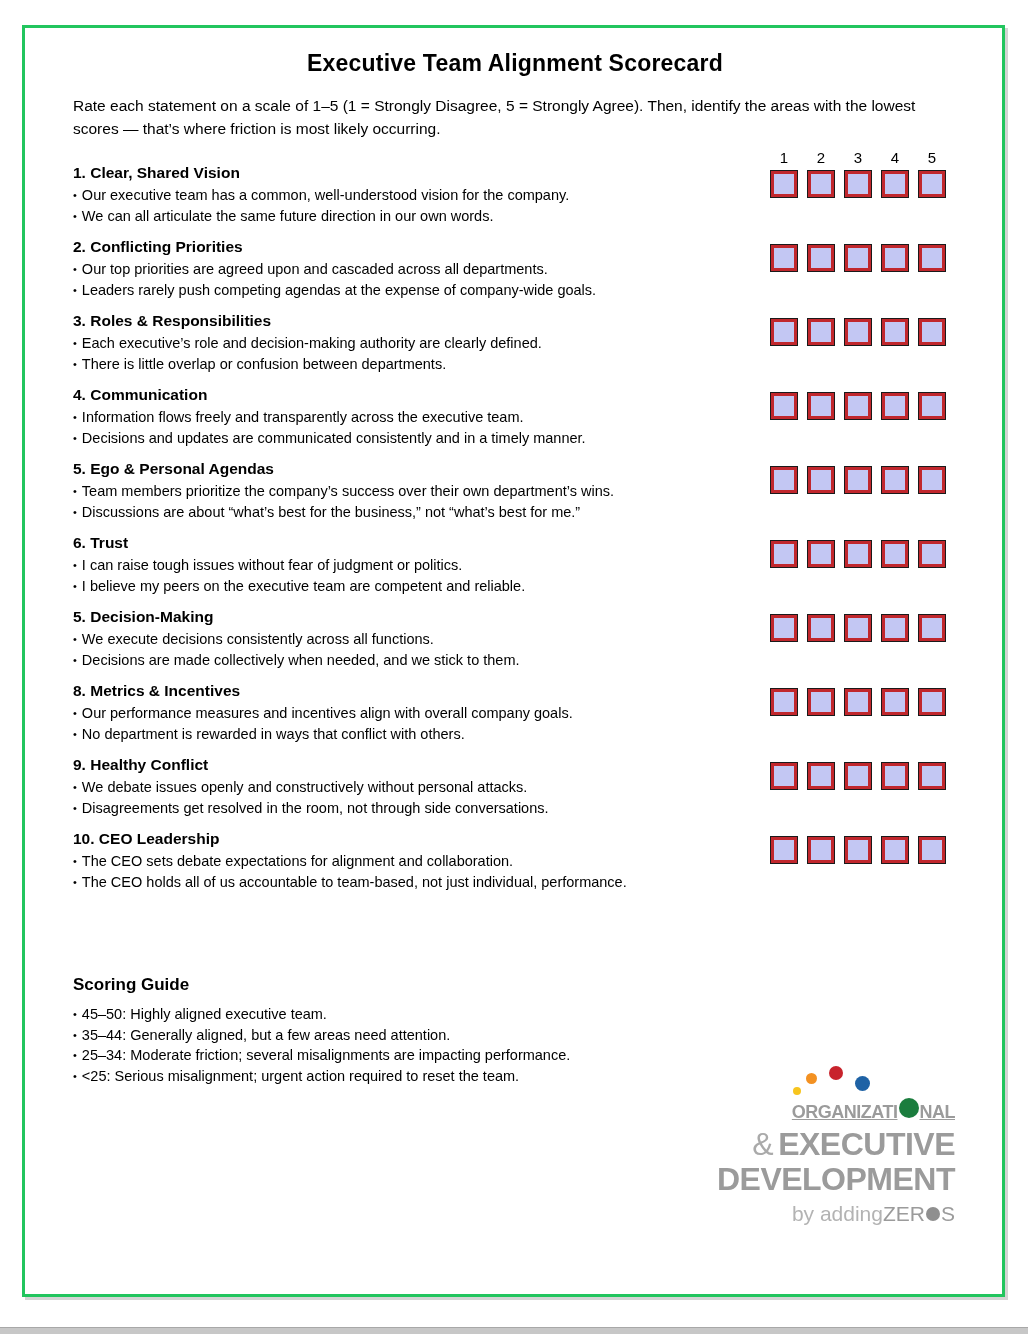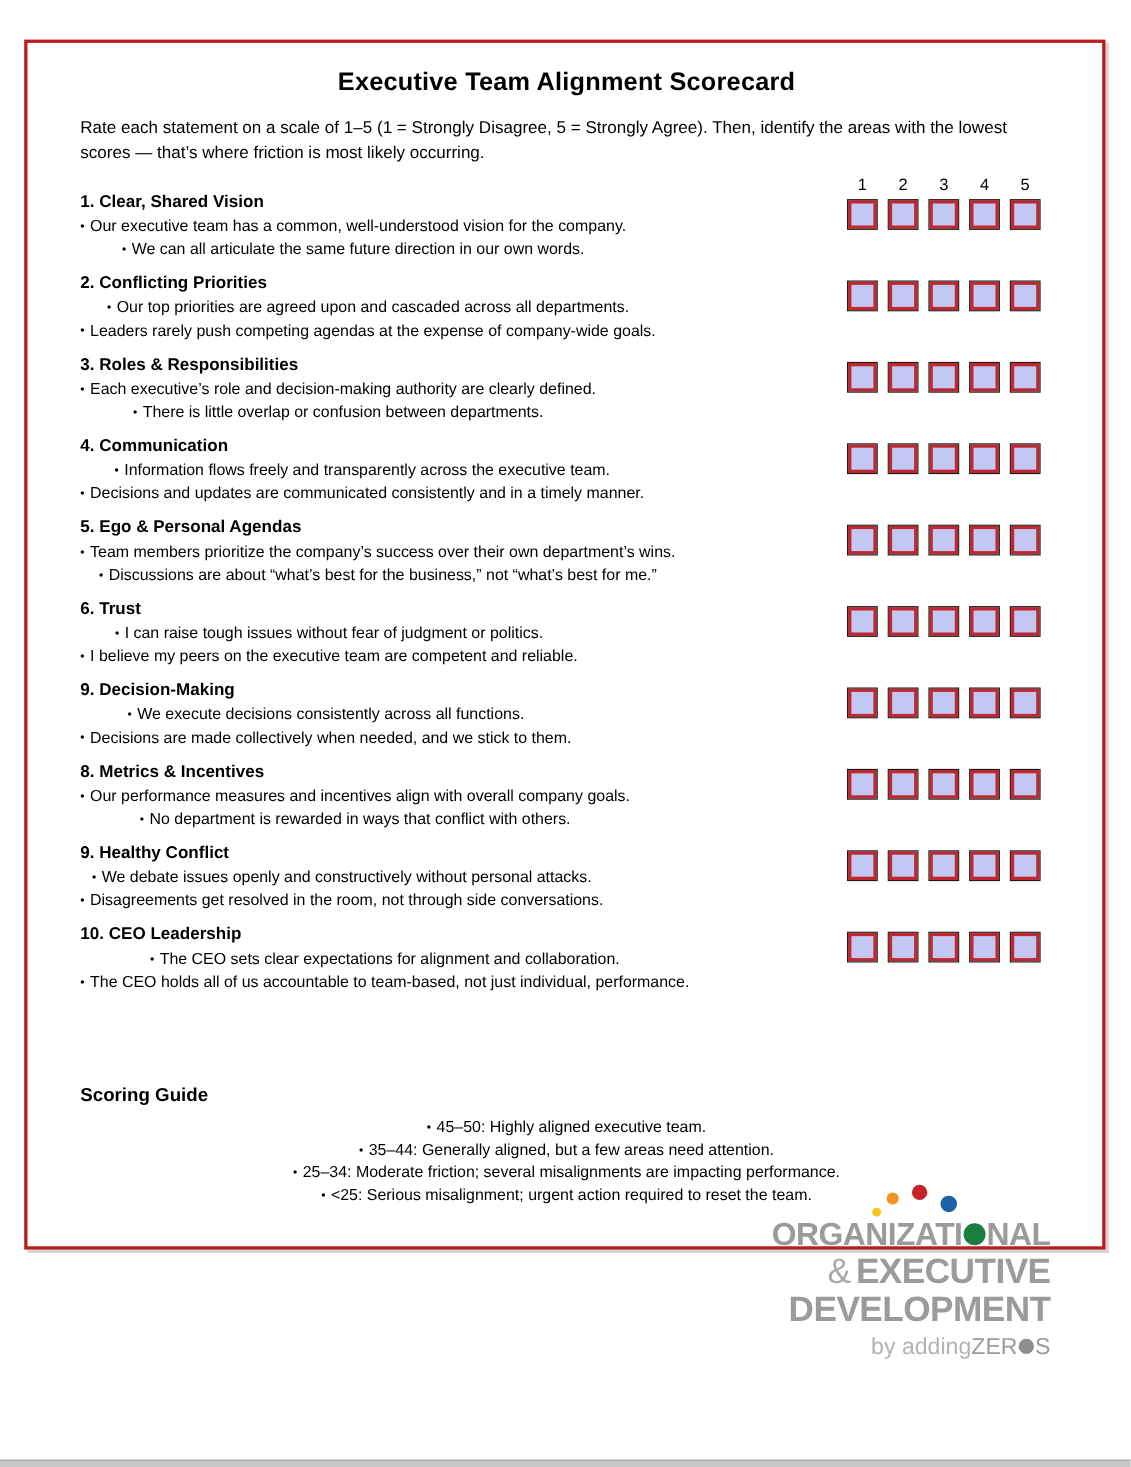--- a/index.html
+++ b/index.html
@@ -7,23 +7,23 @@
   body {
     width: 1028px; height: 1334px;
     background: #ffffff;
     font-family: "Liberation Sans", sans-serif;
     color: #000;
     position: relative;
     overflow: hidden;
   }
   .page-frame {
     position: absolute;
-    left: 22px; top: 36px;
-    width: 983px; height: 1100px;
-    border: 3px solid #b91c1c;
+    left: 22px; top: 25px;
+    width: 983px; height: 1272px;
+    border: 3px solid #22c55e;
     background: #fff;
     box-shadow: 3px 3px 0 rgba(160,160,160,0.45);
   }
   .frame-content { padding: 0 45px 0 48px; }
 
   .page-title {
     margin: 22px 0 0 0;
     font-size: 23px;
     font-weight: bold;
     text-align: center;
@@ -44,21 +44,20 @@
   }
   .section-heading {
     font-size: 15.5px;
     font-weight: bold;
     line-height: 20px;
     margin-bottom: 2px;
   }
   .statement {
     font-size: 14.5px;
     line-height: 20.5px;
-    text-align: center;
   }
   .bullet { font-size: 11px; margin-right: 5px; vertical-align: 1px; }
 
   .section-right { position: relative; margin-top: 8px; margin-right: 12px; flex: none; }
   .checkbox-row { display: flex; gap: 11px; }
   .checkbox {
     width: 26px; height: 26px;
     background: #c3c7f3;
     border: 3px solid #c1272d;
     outline: 1px solid #1a1a1a;
@@ -91,22 +90,23 @@
     text-align: right;
     color: #9b9b9b;
   }
   .logo-dots { position: relative; height: 32px; }
   .dot { position: absolute; border-radius: 50%; }
   .dot-yellow { width: 8px;  height: 8px;  left: 128px; top: 22px; background: #f7c51e; }
   .dot-orange { width: 11px; height: 11px; left: 141px; top: 8px;  background: #f39122; }
   .dot-red    { width: 14px; height: 14px; left: 164px; top: 1px;  background: #c8232c; }
   .dot-blue   { width: 15px; height: 15px; left: 190px; top: 11px; background: #1e62a5; }
   .logo-line1 {
-    font-size: 29px; font-weight: bold; line-height: 30px; letter-spacing: -0.5px;
+    font-size: 18px; font-weight: bold; line-height: 30px; letter-spacing: -0.5px;
     white-space: nowrap;
+    text-decoration: underline;
   }
   .green-o {
     display: inline-block;
     width: 20px; height: 20px;
     border-radius: 50%;
     background: #1b7d3e;
     margin: 0 1px;
   }
   .logo-line2 { font-size: 32px; font-weight: bold; line-height: 35px; letter-spacing: -0.5px; white-space: nowrap; }
   .amp { font-weight: normal; color: #aaaaaa; margin-right: 5px; }
@@ -245,21 +245,21 @@
             <div class="checkbox"></div>
             <div class="checkbox"></div>
             <div class="checkbox"></div>
             <div class="checkbox"></div>
           </div>
         </div>
       </div>
 
       <div class="section">
         <div class="section-left">
-          <div class="section-heading">9. Decision-Making</div>
+          <div class="section-heading">5. Decision-Making</div>
           <div class="statement"><span class="bullet">•</span><span>We execute decisions consistently across all functions.</span></div>
           <div class="statement"><span class="bullet">•</span><span>Decisions are made collectively when needed, and we stick to them.</span></div>
         </div>
         <div class="section-right">
           <div class="checkbox-row">
             <div class="checkbox"></div>
             <div class="checkbox"></div>
             <div class="checkbox"></div>
             <div class="checkbox"></div>
             <div class="checkbox"></div>
@@ -297,21 +297,21 @@
             <div class="checkbox"></div>
             <div class="checkbox"></div>
             <div class="checkbox"></div>
           </div>
         </div>
       </div>
 
       <div class="section">
         <div class="section-left">
           <div class="section-heading">10. CEO Leadership</div>
-          <div class="statement"><span class="bullet">•</span><span>The CEO sets clear expectations for alignment and collaboration.</span></div>
+          <div class="statement"><span class="bullet">•</span><span>The CEO sets debate expectations for alignment and collaboration.</span></div>
           <div class="statement"><span class="bullet">•</span><span>The CEO holds all of us accountable to team-based, not just individual, performance.</span></div>
         </div>
         <div class="section-right">
           <div class="checkbox-row">
             <div class="checkbox"></div>
             <div class="checkbox"></div>
             <div class="checkbox"></div>
             <div class="checkbox"></div>
             <div class="checkbox"></div>
           </div>

